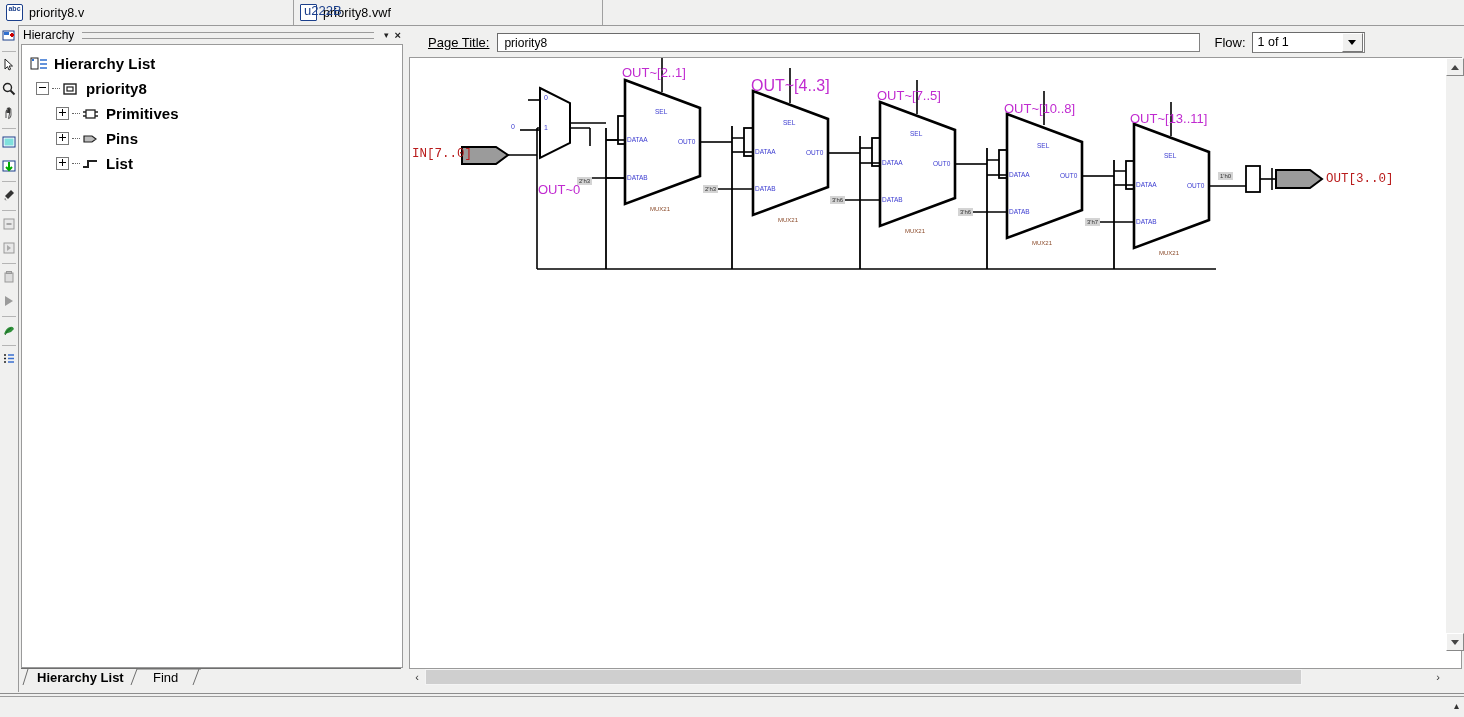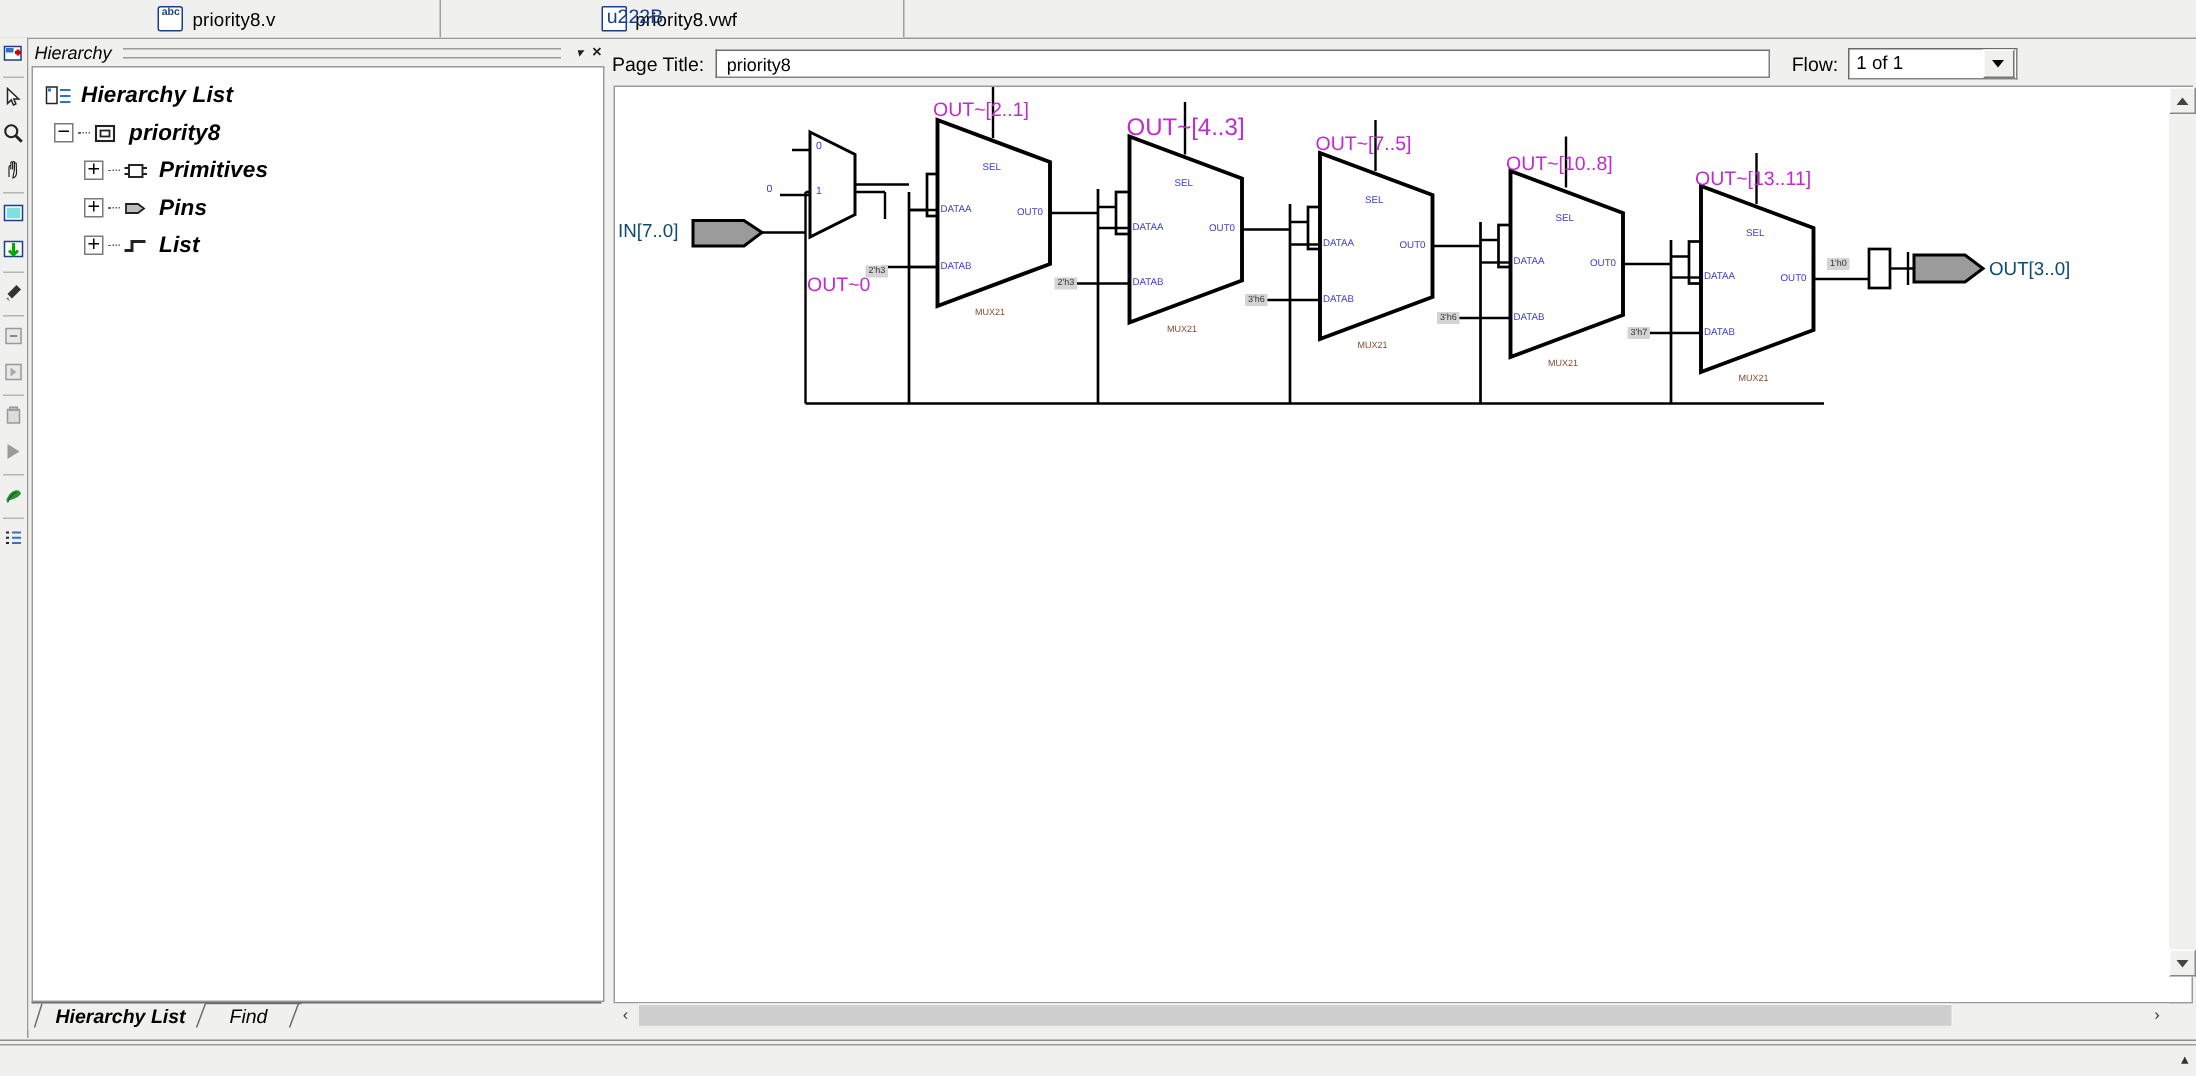--- a/index.html
+++ b/index.html
@@ -9,21 +9,21 @@
     font-family:"Liberation Sans", sans-serif;
     font-size:12px;color:#000;
     -webkit-font-smoothing:none;
   }
   .app{position:relative;width:1464px;height:717px;background:#f0f0ef;}
 
   
   .tabstrip{position:absolute;left:0;top:0;width:1464px;height:25px;
     background:#f0f0ef;border-bottom:1px solid #9a9a9a;display:flex;align-items:stretch;}
   .tab{display:flex;align-items:center;gap:6px;padding:0 10px 0 6px;
-    border-right:1px solid #a0a0a0;background:#f0f0ef;white-space:nowrap;justify-content:center;}
+    border-right:1px solid #a0a0a0;background:#f0f0ef;white-space:nowrap;}
   .tab.active{font-weight:bold;background:#f0f0ef;}
   .tab .tlabel{font-size:12.5px;letter-spacing:.1px;}
   .tab-ic{width:15px;height:15px;flex:0 0 15px;position:relative;}
 
   
   .ic-abc{background:#ffffff;border:1px solid #1b3f8b;border-radius:2px;}
   .ic-abc:after{content:"abc";position:absolute;left:0;top:0px;width:15px;
     font-size:7px;color:#1b3f8b;text-align:center;font-family:"Liberation Sans",sans-serif;font-weight:bold;}
   .ic-diamond{width:13px;height:15px;}
   .ic-diamond i{position:absolute;left:1px;top:1px;width:11px;height:13px;
@@ -38,21 +38,21 @@
     transform:rotate(40deg);display:block;}
 
   
   .vtoolbar{position:absolute;left:0;top:25px;width:18px;height:667px;
     background:#f0f0ef;border-right:1px solid #9a9a9a;}
   .vtb-btn{position:relative;width:18px;height:24px;}
   .vtb-sep{width:14px;height:1px;background:#b5b5b5;margin:2px 2px;}
   .vico{position:absolute;left:2px;top:4px;width:14px;height:14px;}
 
   
-  .hier{position:absolute;left:19px;top:27px;width:386px;height:660px;background:#f0f0ef;font-style:italic;}
+  .hier{position:absolute;left:19px;top:27px;width:386px;height:660px;background:#f0f0ef;}
   .hier-title{height:16px;display:flex;align-items:center;gap:4px;padding-left:4px;
     font-size:12px;color:#000;}
   .hier-title .rule{flex:1;height:5px;border-top:1px solid #9b9b9b;border-bottom:1px solid #9b9b9b;
     margin:0 4px;}
   .hier-title .cap{cursor:pointer;font-size:9px;color:#222;padding:0 2px;}
   .hier-title .cls{cursor:pointer;font-size:11px;font-weight:bold;color:#222;padding:0 4px 0 0;}
   .hier-body{position:absolute;left:2px;top:17px;width:380px;height:622px;background:#fff;
     border:1px solid #9a9a9a;overflow:hidden;}
   .tree{padding:6px 0 0 6px;}
   .trow{display:flex;align-items:center;height:25px;font-size:15px;color:#000;}
@@ -66,21 +66,21 @@
 
   .hier-tabs{position:absolute;left:2px;top:641px;width:380px;height:18px;}
   .htab{position:absolute;top:0;height:18px;font-size:13px;display:flex;align-items:center;
     padding:0 12px;}
   .htab.active{font-weight:bold;}
   .htabline{position:absolute;left:0;top:0;width:380px;height:1px;background:#6e6e6e;}
 
   
   .sch{position:absolute;left:408px;top:27px;width:1055px;height:660px;background:#f0f0ef;}
   .sch-toolbar{position:relative;height:30px;display:flex;align-items:center;}
-  .pt-label{margin-left:0;font-size:13px;}
+  .pt-label{margin-left:20px;font-size:13px;text-decoration:underline;}
   .pt-input{margin-left:8px;width:703px;height:19px;background:#fff;
     border:1px solid #828282;border-top-color:#6b6b6b;border-left-color:#6b6b6b;
     font-size:12px;line-height:19px;padding-left:6px;color:#000;box-sizing:border-box;}
   .pg-label{margin-left:14px;font-size:13px;}
   .pg-select{margin-left:6px;margin-right:8px;width:113px;height:21px;background:#fff;
     border:1px solid #828282;border-top-color:#6b6b6b;border-left-color:#6b6b6b;
     display:flex;align-items:center;box-sizing:border-box;}
   .pg-select .val{flex:1;font-size:12.5px;padding-left:5px;}
   .pg-select .arrow{width:19px;height:17px;background:#f0f0ef;border:1px solid #fff;
     border-right-color:#777;border-bottom-color:#777;display:flex;align-items:center;
@@ -106,21 +106,21 @@
   .hsb .track{flex:1;height:16px;position:relative;}
 
   
   .statusbar{position:absolute;left:0;bottom:0;width:1464px;height:23px;background:#f0f0ef;
     border-top:1px solid #8d8d8d;}
   .statusbar .line2{position:absolute;left:0;top:2px;width:1464px;height:1px;background:#9c9c9c;}
   .statusbar .caret{position:absolute;right:5px;top:6px;font-size:10px;color:#333;}
 
   
   .nl{position:absolute;font-family:"Liberation Sans",sans-serif;white-space:nowrap;}
-  .lbl-pin{font-size:12.5px;color:#0c4a6e;}
+  .lbl-pin{font-size:12.5px;color:#b91c1c;font-family:Liberation Mono, monospace;}
   .lbl-net{font-size:12.5px;color:#c02ad0;}
   .lbl-port{font-size:6.5px;color:#3a3ad0;}
   .lbl-prim{font-size:6px;color:#8a4a2a;}
   .lbl-const{font-size:6px;color:#333;background:#d4d4d4;padding:1px 2px;border:0;}
   .lbl-small{font-size:7px;color:#3a3ad0;}
 </style>
 </head>
 <body>
 
 <div class="app">

